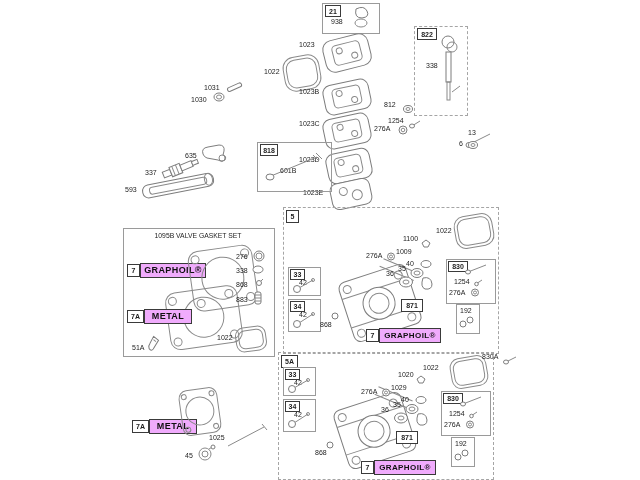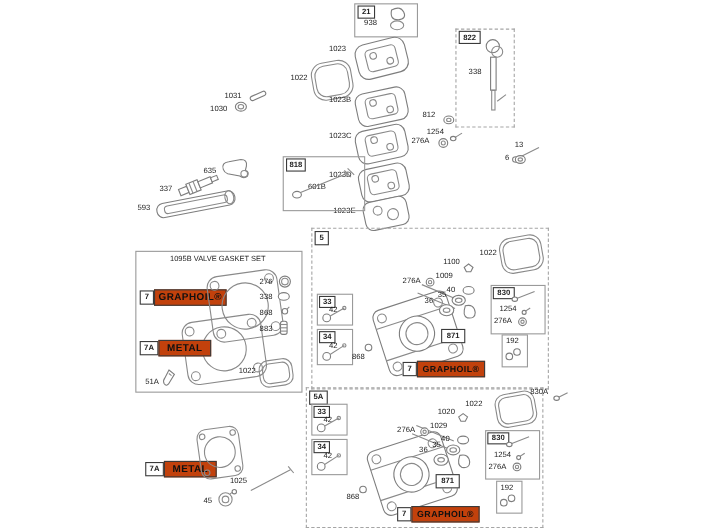--- a/index.html
+++ b/index.html
@@ -4,21 +4,21 @@
 <style>
   html,body{margin:0;padding:0;background:#fff;}
   #canvas{position:relative;width:640px;height:480px;background:#ffffff;
           font-family:"Liberation Sans",sans-serif;overflow:hidden;}
   .lbl{position:absolute;font-size:7px;line-height:1;color:#1c1c1c;white-space:nowrap;}
   .ref{position:absolute;border:1px solid #3a3a3a;background:#fff;font-size:7px;font-weight:bold;
        color:#1c1c1c;display:flex;align-items:center;justify-content:center;line-height:1;}
   .inset{position:absolute;}
   .solid{border:1px solid #9a9a9a;}
   .dash{border:1px dashed #a5a5a5;}
-  .tag{position:absolute;border:1px solid #3a3a3a;background:#c2410c;font-weight:bold;font-size:9px;
+  .tag{position:absolute;border:1px solid #3a3a3a;background:#f0abfc;font-weight:bold;font-size:9px;
        letter-spacing:.4px;display:flex;align-items:center;justify-content:center;color:#101010;line-height:1;}
   .tag.sm{font-size:8px;}
   .ic{position:absolute;}
   .kit-title{position:absolute;font-size:6.8px;color:#1c1c1c;text-align:center;line-height:1;}
   svg{display:block;overflow:visible;}
   .st{fill:#ffffff;stroke:#7d7d7d;stroke-width:1;}
   .ln{fill:none;stroke:#8a8a8a;stroke-width:1;}
 </style>
 </head>
 <body>

